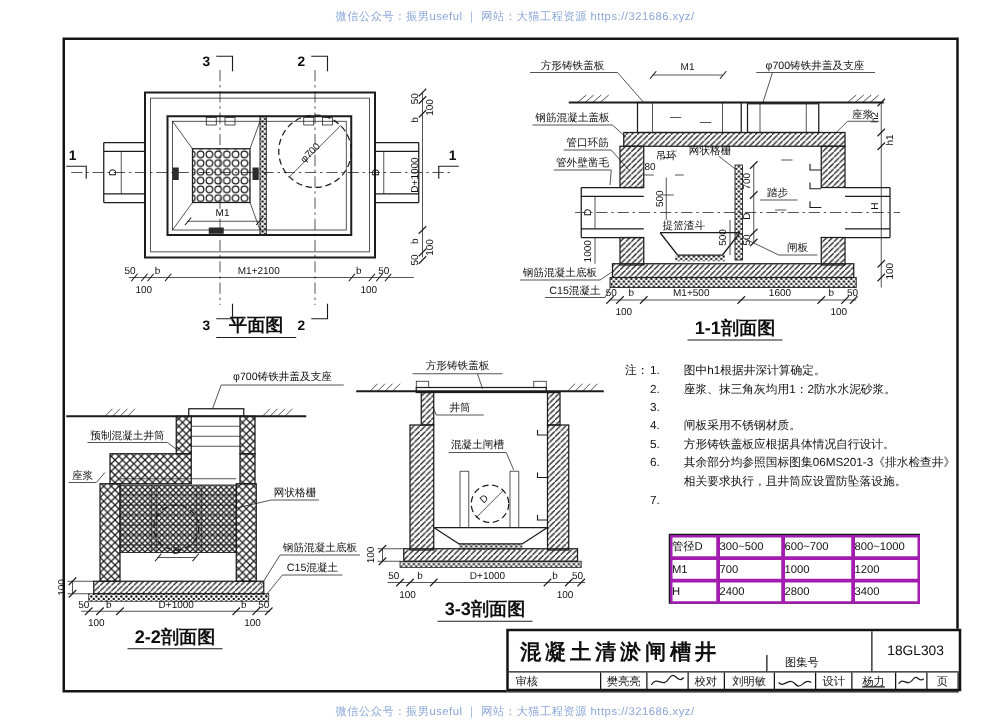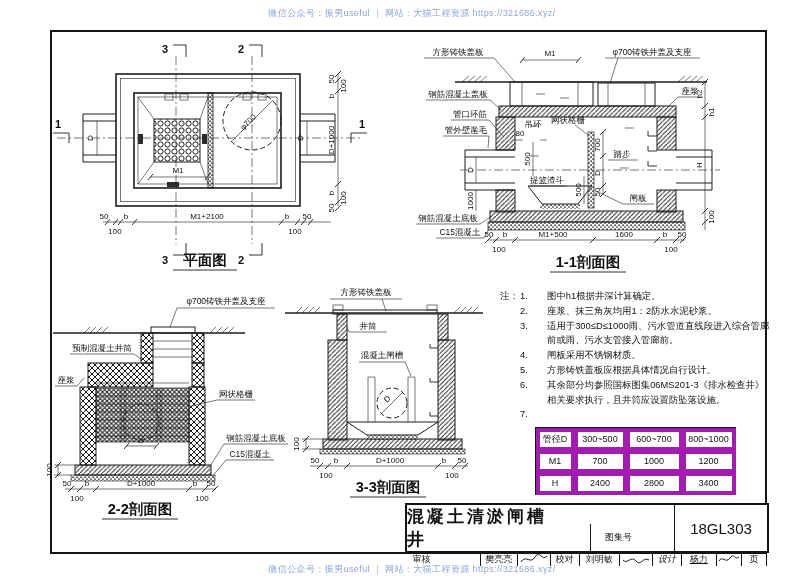--- a/index.html
+++ b/index.html
@@ -23,21 +23,21 @@
   svg text{stroke:none;fill:#101010;text-anchor:middle;
            font-family:"Liberation Sans",sans-serif;font-size:8.5px;}
   svg text.dm{font-size:8px;}
   svg text.ti{font-size:14.5px;font-weight:bold;}
   svg text.fg{font-size:11px;font-weight:bold;}
   .notes{position:absolute;left:500px;top:289px;width:270px;font-size:9.4px;line-height:14.8px;}
   .nrow{display:flex;}
   .nh{width:20px;flex:none;} .nn{width:15px;flex:none;} .nt{flex:1;padding-left:12px;}
   .dtable{position:absolute;left:535px;top:427px;border:1.6px solid #151515;
           display:grid;grid-template-columns:38px 52px 56px 53px;background:#fff;}
-  .dtable .c{border:4px solid #a21caf;height:15px;line-height:15px;text-align:center;
+  .dtable .c{border:2px solid #a21caf;height:15px;line-height:15px;
              font-size:9px;margin:-.5px;}
   .tb{position:absolute;left:405px;top:503px;width:364px;height:50px;background:#fff;
       border:2px solid #141414;box-sizing:border-box;display:flex;flex-direction:column;}
   .tb .r1{flex:1;display:flex;gap:28px;}
   .tb .r2{height:20px;display:flex;border-top:1.5px solid #141414;box-sizing:border-box;justify-content:center;}
   .tb .cell{border-left:1px solid #141414;box-sizing:border-box;display:flex;
             align-items:center;justify-content:center;font-size:9px;overflow:hidden;}
   .tb .cell:first-child{border-left:none;}
   .tb .big{flex:1;font-size:17px;font-weight:bold;letter-spacing:3px;}
   .tb .lab{background:#fff;}
@@ -375,21 +375,20 @@
       <span class="nt">图中h1根据井深计算确定。</span>
     </div>
     <div class="nrow">
       <span class="nh"></span>
       <span class="nn">2.</span>
       <span class="nt">座浆、抹三角灰均用1：2防水水泥砂浆。</span>
     </div>
     <div class="nrow">
       <span class="nh"></span>
       <span class="nn">3.</span>
-      <span class="nt">适用于300≤D≤1000雨、污水管道直线段进入综合管廊前或雨、污水支管接入管廊前。</span>
     </div>
     <div class="nrow">
       <span class="nh"></span>
       <span class="nn">4.</span>
       <span class="nt">闸板采用不锈钢材质。</span>
     </div>
     <div class="nrow">
       <span class="nh"></span>
       <span class="nn">5.</span>
       <span class="nt">方形铸铁盖板应根据具体情况自行设计。</span>
@@ -417,38 +416,38 @@
     <div class="c">H</div>
     <div class="c">2400</div>
     <div class="c">2800</div>
     <div class="c">3400</div>
   </div>
 
   <div class="tb">
     <div class="r1">
       <div class="cell big">混凝土清淤闸槽井</div>
       <div class="cell lab" style="width:56px;margin-top:19px;">图集号</div>
-      <div class="cell" style="width:93px;font-size:15px;">18GL303</div>
+      <div class="cell" style="width:70px;font-size:11px;">18GL303</div>
     </div>
     <div class="r2">
       <div class="cell" style="width:30px;">审核</div>
       <div class="cell" style="width:38px;margin-left:44px;">樊亮亮</div>
       <div class="cell" style="width:34px;">
         <svg width="30" height="14">
           <path d="M2,10 C7,2 11,13 16,5 S23,10 28,4" stroke="#24304f" stroke-width="1.2" fill="none"></path>
         </svg>
       </div>
       <div class="cell" style="width:30px;">校对</div>
       <div class="cell" style="width:42px;">刘明敏</div>
       <div class="cell" style="width:34px;">
         <svg width="30" height="14">
           <path d="M2,8 C6,13 10,3 15,9 S22,4 28,8" stroke="#24304f" stroke-width="1.2" fill="none"></path>
         </svg>
       </div>
-      <div class="cell" style="width:30px;font-style:italic;">设计</div>
+      <div class="cell" style="width:30px;">设计</div>
       <div class="cell" style="width:36px;text-decoration:underline;">杨力</div>
       <div class="cell" style="width:26px;">
         <svg width="24" height="14">
           <path d="M2,9 C5,3 9,12 13,6 S18,9 22,5" stroke="#24304f" stroke-width="1.2" fill="none"></path>
         </svg>
       </div>
       <div class="cell" style="width:26px;">页</div>
       <div class="cell" style="flex:1;font-size:11px;">29</div>
     </div>
   </div>

